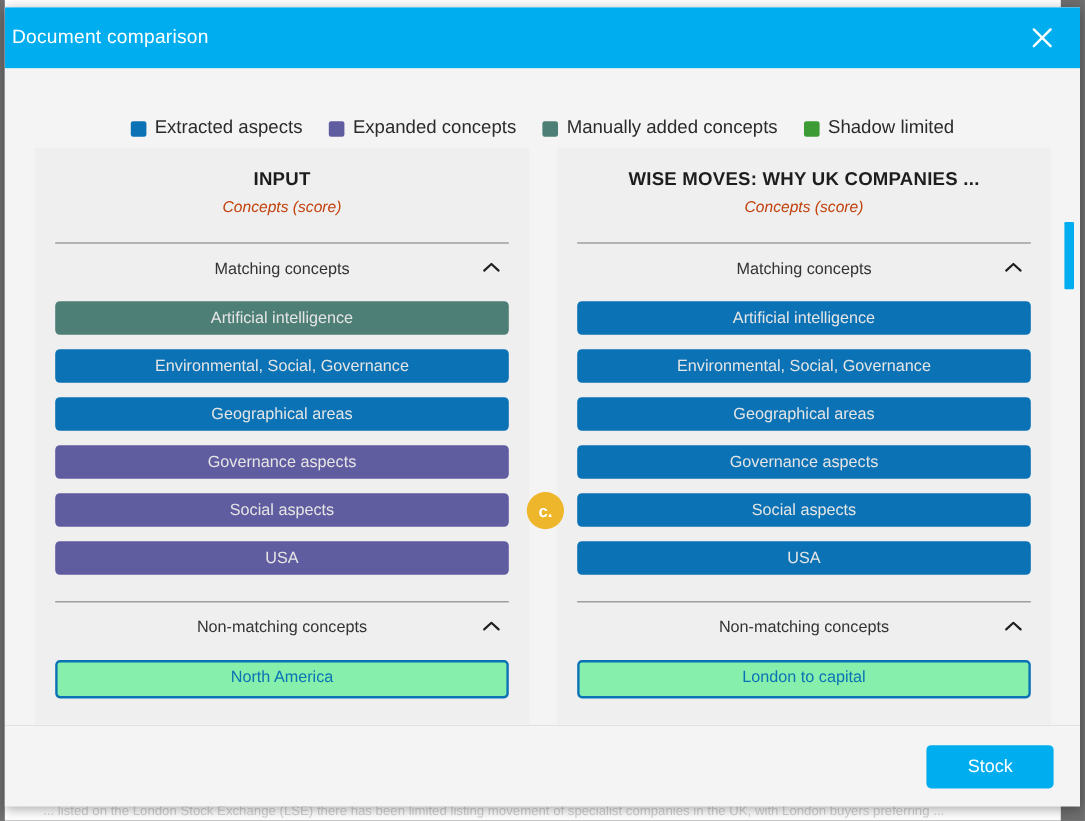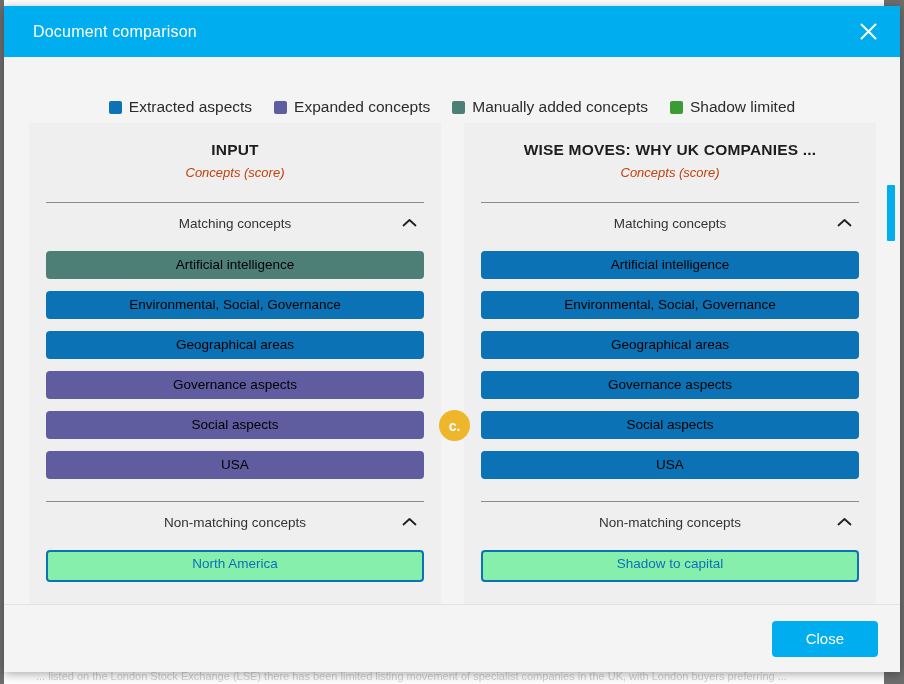--- a/index.html
+++ b/index.html
@@ -74,21 +74,21 @@
   }
 
   
   #titlebar {
     height: 51px;
     flex: 0 0 51px;
     background: #00aeef;
     display: flex;
     align-items: center;
     justify-content: space-between;
-    padding: 0 17px 0 29px;
+    padding: 0 17px 0 6px;
     box-sizing: border-box;
   }
   #titlebar .title {
     color: #ffffff;
     font-size: 16px;
     letter-spacing: .2px;
   }
   .close-x {
     width: 30px;
     height: 30px;
@@ -203,21 +203,21 @@
     display: flex;
     flex-direction: column;
     gap: 12px;
   }
   .chip {
     height: 28px;
     line-height: 28px;
     border-radius: 4px;
     text-align: center;
     font-size: 13.5px;
-    color: #000000;
+    color: #e5e5e5;
     cursor: pointer;
     user-select: none;
     overflow: hidden;
     white-space: nowrap;
   }
   .chip.outlined {
     background: #86efac;
     border: 2px solid #0b72b5;
     line-height: 24px;
     color: #0b72b5;
@@ -407,31 +407,31 @@
           <div class="panel-rule"></div>
           <div class="section-head">
             <span class="label">Non-matching concepts</span>
             <span class="chev">
               <svg width="15" height="10" viewBox="0 0 15 10">
                 <path d="M1.5 7.5 L7.5 2 L13.5 7.5" stroke="#1f1f1f" stroke-width="1.8" fill="none" stroke-linecap="round" stroke-linejoin="round"></path>
               </svg>
             </span>
           </div>
           <div class="chips">
-            <div class="chip outlined" style="border-color: rgb(11, 114, 181); color: rgb(11, 114, 181);">Shadow to capital</div>
+            <div class="chip outlined" style="border-color: rgb(11, 114, 181); color: rgb(11, 114, 181);">London to capital</div>
           </div>
         </div>
       <div id="markers-layer">
           <div class="marker" style="background: rgb(238, 182, 43); top: 287px; left: 410px;">c.</div>
         </div>
     </div>
 
     <div id="scroll-track">
       <div id="scroll-thumb" style="background: rgb(0, 174, 239);"></div>
     </div>
 
   </div>
 
   <div id="footer">
-    <button id="close-button">Close</button>
+    <button id="close-button">Stock</button>
   </div>
 
 </div>
 
 </body></html>

